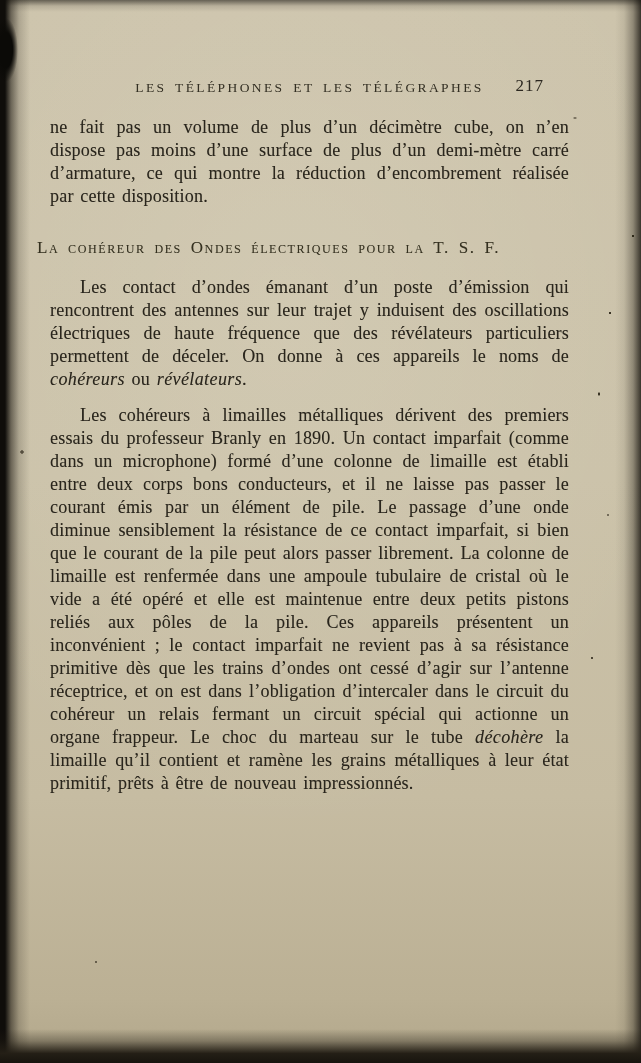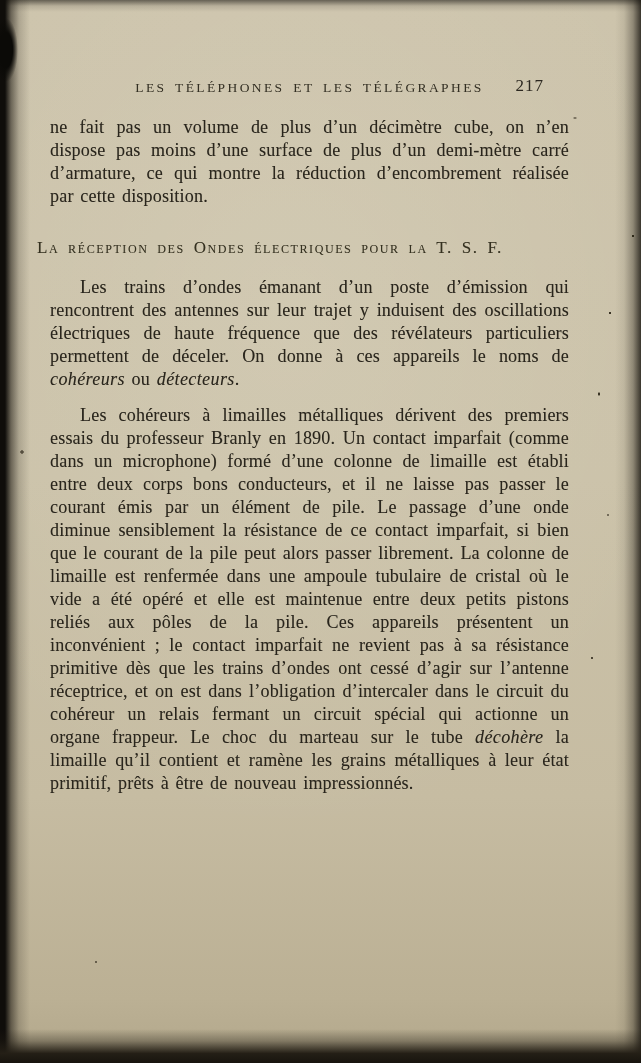--- a/index.html
+++ b/index.html
@@ -120,18 +120,18 @@
   <div class="speckles"></div>
 
   <div class="page-inner">
     <header class="running-header">
       <span class="running-title">LES TÉLÉPHONES ET LES TÉLÉGRAPHES</span>
       <span class="page-number">217</span>
     </header>
 
     <main id="page-body">
         <p class="paragraph"><span>ne fait pas un volume de plus d’un décimètre cube, on n’en dispose pas moins d’une surface de plus d’un demi-mètre carré d’armature, ce qui montre la réduction d’encombrement réalisée par cette disposition.</span></p>
-        <h2 class="section-heading">La réception des Ondes électriques pour la T. S. F.</h2>
-        <p class="paragraph indented"><span>Les trains d’ondes émanant d’un poste d’émission qui rencontrent des antennes sur leur trajet y induisent des oscillations électriques de haute fréquence que des révélateurs particuliers permettent de déceler. On donne à ces appareils le noms de </span><em>cohéreurs</em><span> ou </span><em>détecteurs</em><span>.</span></p>
+        <h2 class="section-heading">La cohéreur des Ondes électriques pour la T. S. F.</h2>
+        <p class="paragraph indented"><span>Les contact d’ondes émanant d’un poste d’émission qui rencontrent des antennes sur leur trajet y induisent des oscillations électriques de haute fréquence que des révélateurs particuliers permettent de déceler. On donne à ces appareils le noms de </span><em>cohéreurs</em><span> ou </span><em>révélateurs</em><span>.</span></p>
         <p class="paragraph indented"><span>Les cohéreurs à limailles métalliques dérivent des premiers essais du professeur Branly en 1890. Un contact imparfait (comme dans un microphone) formé d’une colonne de limaille est établi entre deux corps bons conducteurs, et il ne laisse pas passer le courant émis par un élément de pile. Le passage d’une onde diminue sensiblement la résistance de ce contact imparfait, si bien que le courant de la pile peut alors passer librement. La colonne de limaille est renfermée dans une ampoule tubulaire de cristal où le vide a été opéré et elle est maintenue entre deux petits pistons reliés aux pôles de la pile. Ces appareils présentent un inconvénient ; le contact imparfait ne revient pas à sa résistance primitive dès que les trains d’ondes ont cessé d’agir sur l’antenne réceptrice, et on est dans l’obligation d’intercaler dans le circuit du cohéreur un relais fermant un circuit spécial qui actionne un organe frappeur. Le choc du marteau sur le tube </span><em>décohère</em><span> la limaille qu’il contient et ramène les grains métalliques à leur état primitif, prêts à être de nouveau impressionnés.</span></p>
       </main>
   </div>
 </div>
 
 </body></html>

